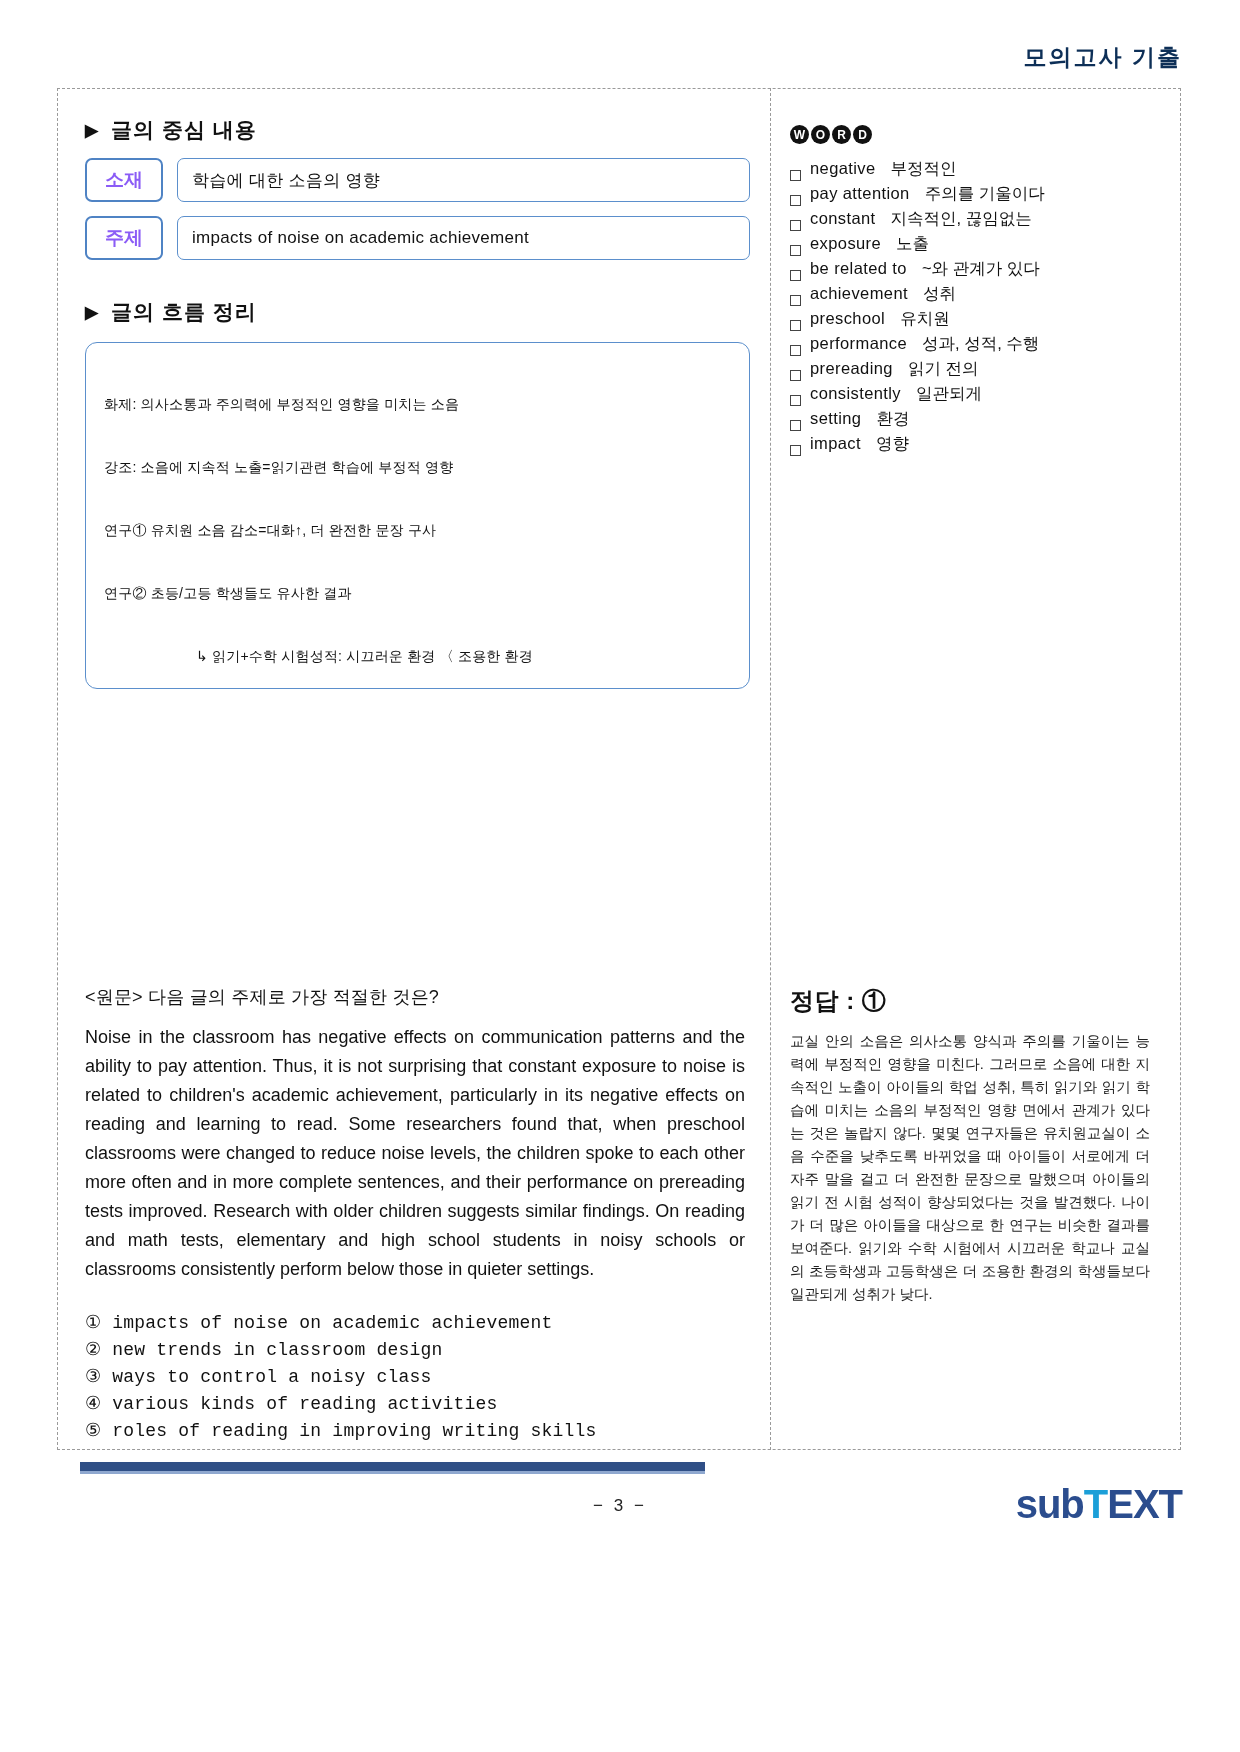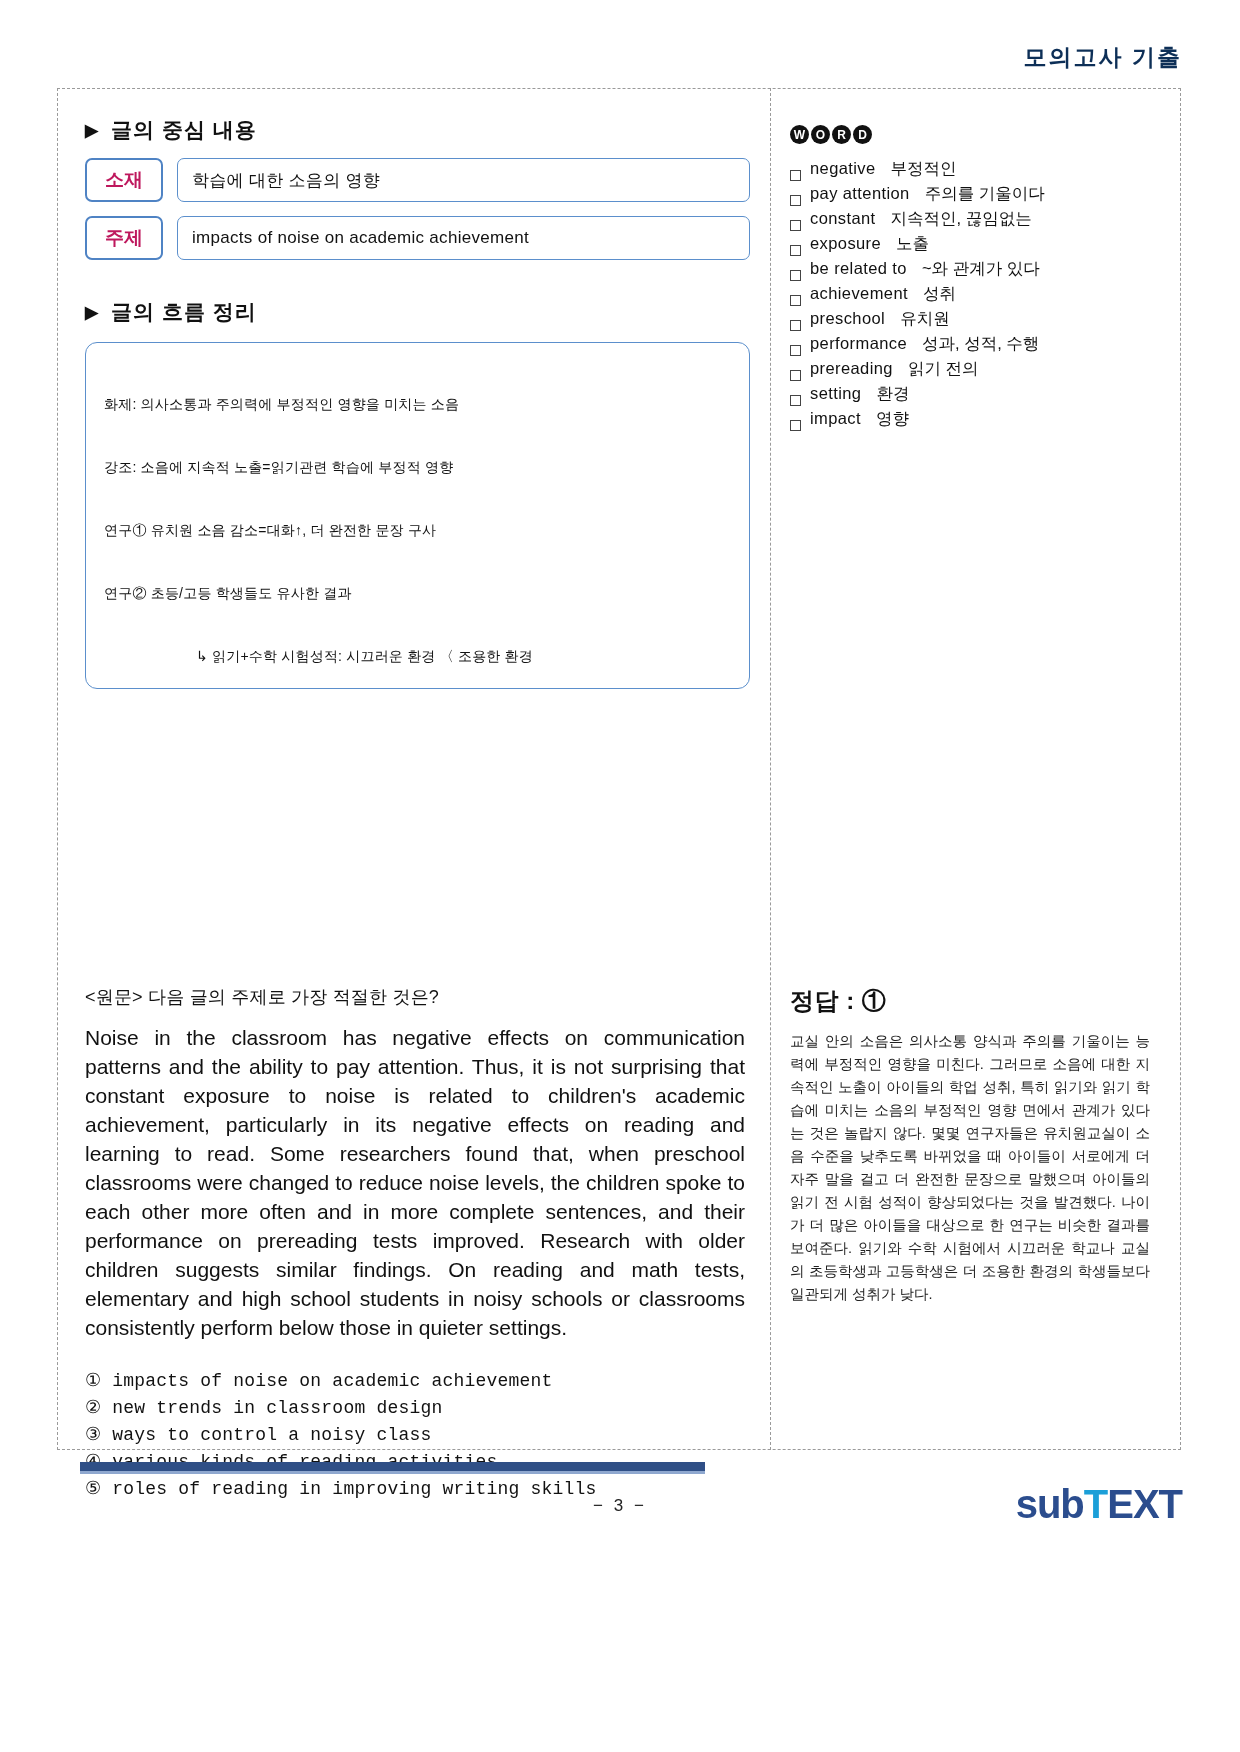--- a/index.html
+++ b/index.html
@@ -82,21 +82,21 @@
   .tag {
     width: 78px;
     height: 44px;
     border: 2px solid #4f83c4;
     border-radius: 7px;
     display: flex;
     align-items: center;
     justify-content: center;
     font-size: 19px;
     font-weight: bold;
-    color: #be185d;
+    color: #8b5cf6;
     box-sizing: border-box;
     flex: none;
   }
   .tagval {
     flex: 1;
     height: 44px;
     border: 1.5px solid #5b8fcc;
     border-radius: 7px;
     display: flex;
     align-items: center;
@@ -134,21 +134,21 @@
     top: 985px;
     width: 660px;
   }
   .q-line {
     font-size: 18px;
     color: #111;
     letter-spacing: .2px;
   }
   .body-text {
     margin-top: 14px;
-    font-size: 21px;
+    font-size: 18px;
     line-height: 29px;
     text-align: justify;
     color: #111;
   }
   .choices {
     margin-top: 26px;
   }
   .choice {
     font-size: 18px;
     line-height: 27px;
@@ -358,20 +358,25 @@
         <span class="en">performance</span>
         <span class="ko">성과, 성적, 수행</span>
       </div>
       <div class="worditem">
         <span class="chk"></span>
         <span class="en">prereading</span>
         <span class="ko">읽기 전의</span>
       </div>
       <div class="worditem">
         <span class="chk"></span>
+        <span class="en">consistently</span>
+        <span class="ko">일관되게</span>
+      </div>
+      <div class="worditem">
+        <span class="chk"></span>
         <span class="en">setting</span>
         <span class="ko">환경</span>
       </div>
       <div class="worditem">
         <span class="chk"></span>
         <span class="en">impact</span>
         <span class="ko">영향</span>
       </div>
     </div>
   </div>

